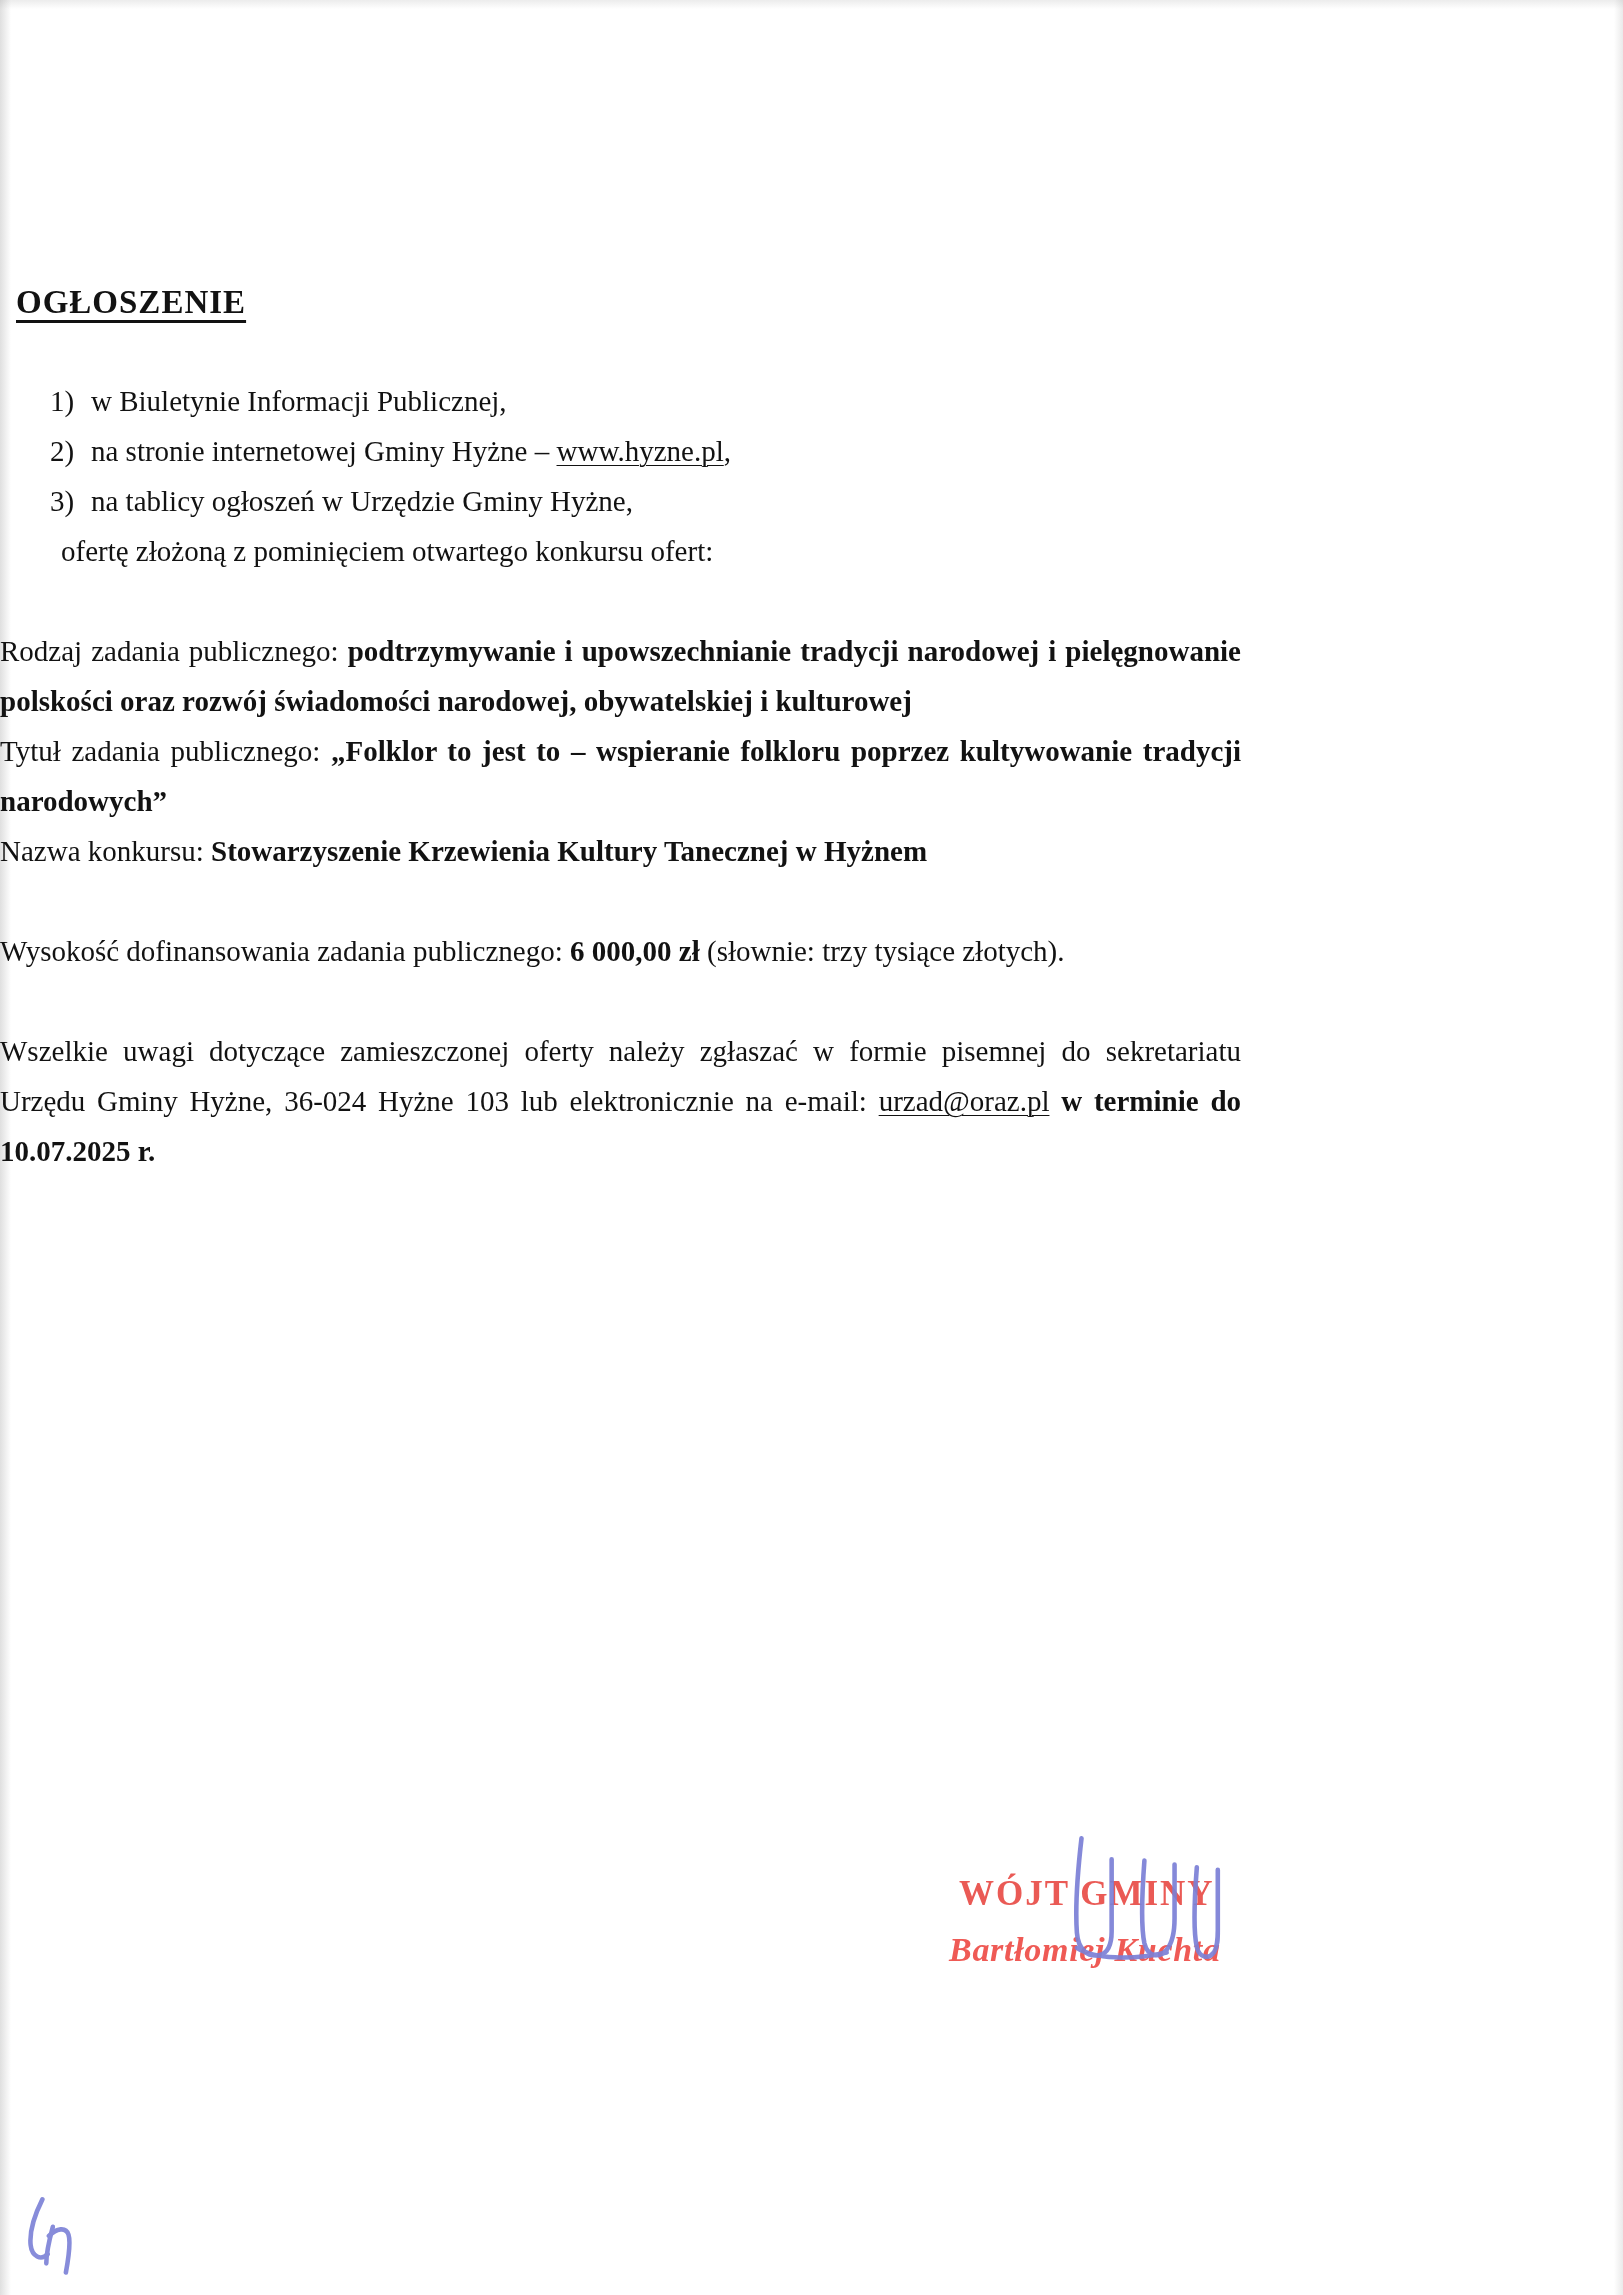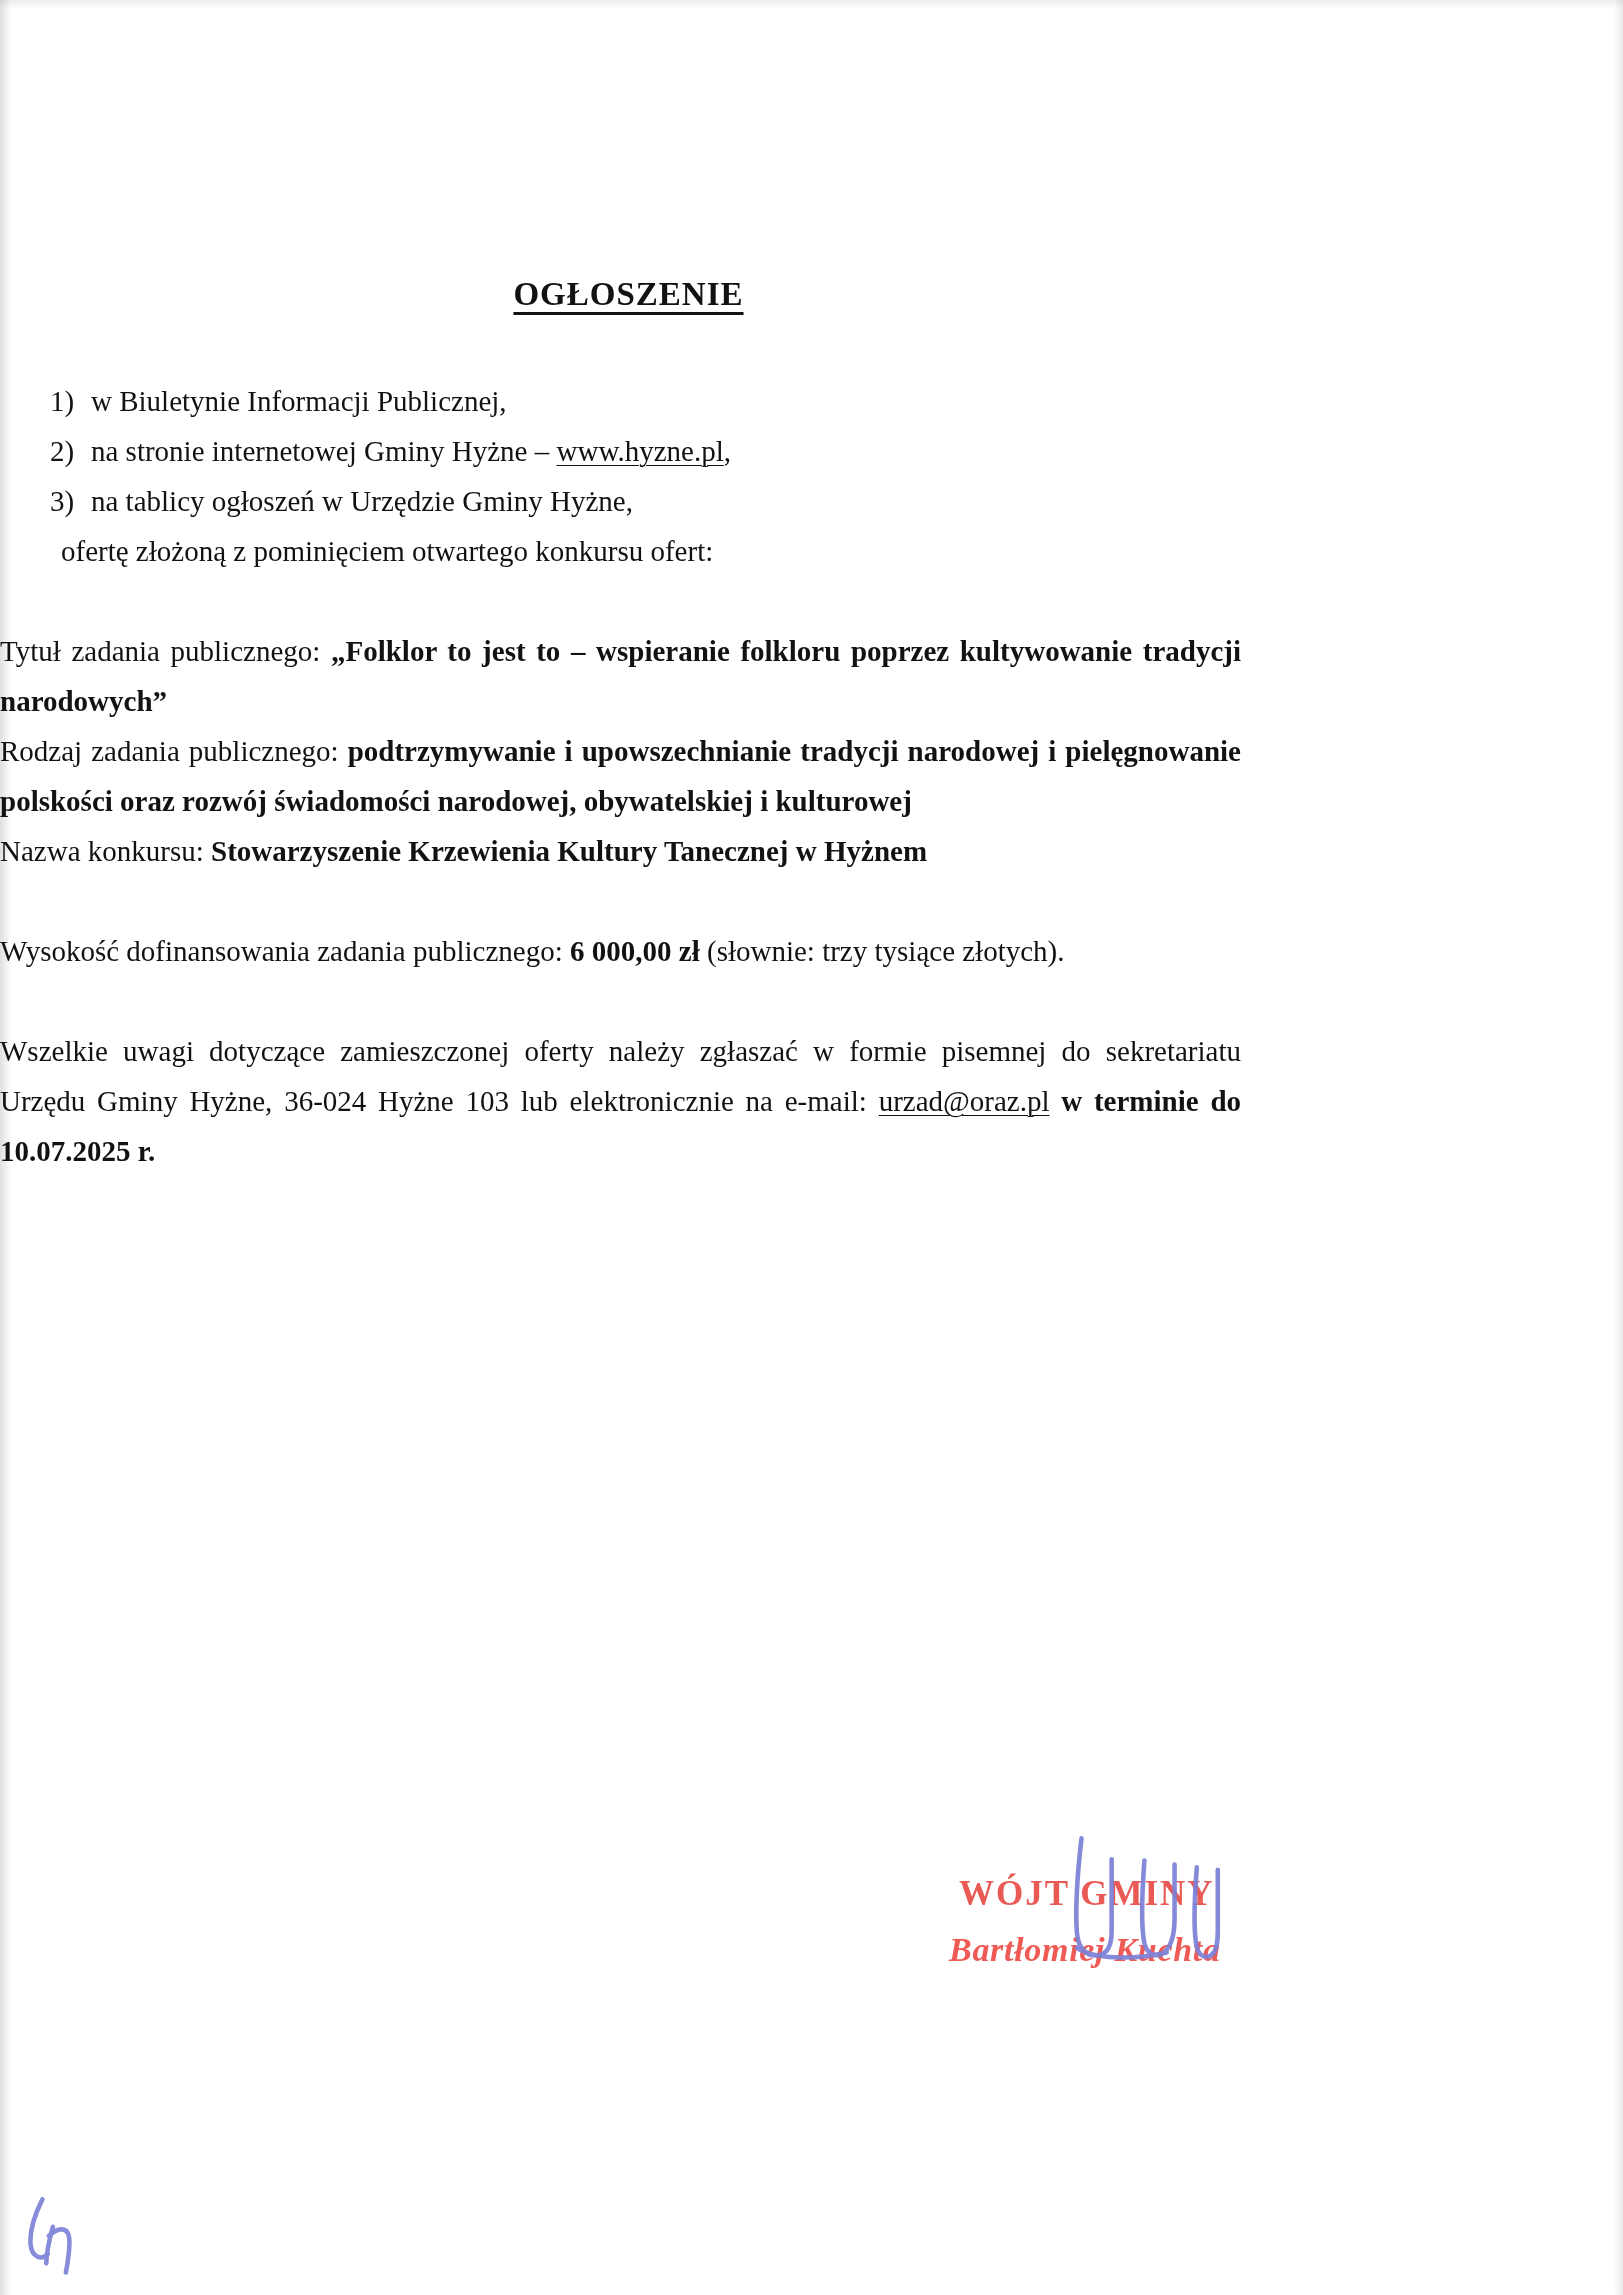--- a/index.html
+++ b/index.html
@@ -35,23 +35,22 @@
   }
   .scan-edge-top {
     position: absolute;
     left: 0; top: 0;
     width: 100%; height: 9.2px;
     background: linear-gradient(to bottom, rgba(160,160,160,0.20), rgba(255,255,255,0));
     pointer-events: none;
   }
 
   .doc-title {
-    margin: 8px;
+    margin: 16px;
     padding: 0;
-    text-align: center;
     font-size: 33px;
     font-weight: bold;
     letter-spacing: 1px;
     text-decoration: underline;
     text-underline-offset: 6.5px;
     text-decoration-thickness: 2.6px;
     position: absolute;
     top: 268px;
     left: 0;
     width: 1241px;
@@ -175,23 +174,23 @@
       <li>
         <span class="num">3)</span>
         <span class="txt">na tablicy ogłoszeń w Urzędzie Gminy Hyżne,</span>
       </li>
     </ol>
 
     <div class="sub-line">ofertę złożoną z pominięciem otwartego konkursu ofert:</div>
 
     <div class="spacer-lg"></div>
 
+    <p class="para noindent"><span>Rodzaj zadania publicznego: </span><b>podtrzymywanie i upowszechnianie tradycji narodowej i pielęgnowanie polskości oraz rozwój świadomości narodowej, obywatelskiej i kulturowej</b></p>
+
     <p class="para noindent"><span>Tytuł zadania publicznego: </span><b>„Folklor to jest to – wspieranie folkloru poprzez kultywowanie tradycji narodowych”</b></p>
-
-    <p class="para noindent"><span>Rodzaj zadania publicznego: </span><b>podtrzymywanie i upowszechnianie tradycji narodowej i pielęgnowanie polskości oraz rozwój świadomości narodowej, obywatelskiej i kulturowej</b></p>
 
     <p class="para noindent"><span>Nazwa konkursu: </span><b>Stowarzyszenie Krzewienia Kultury Tanecznej w Hyżnem</b></p>
 
 
     <div class="spacer-lg"></div>
 
     <p class="para noindent"><span>Wysokość dofinansowania zadania publicznego: </span><b>6 000,00 zł</b><span> (słownie: trzy tysiące złotych).</span></p>
 
     <div class="spacer-lg"></div>
 

